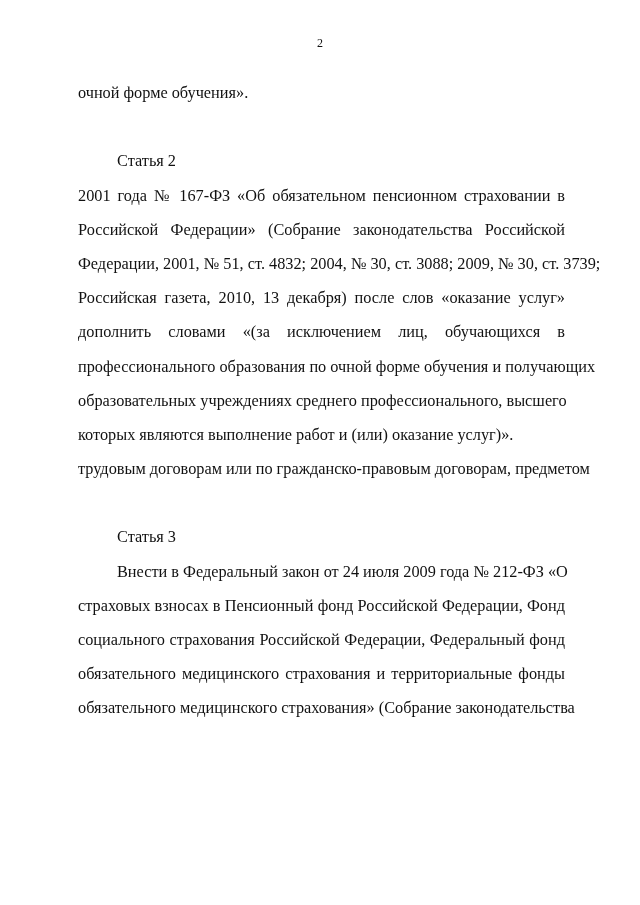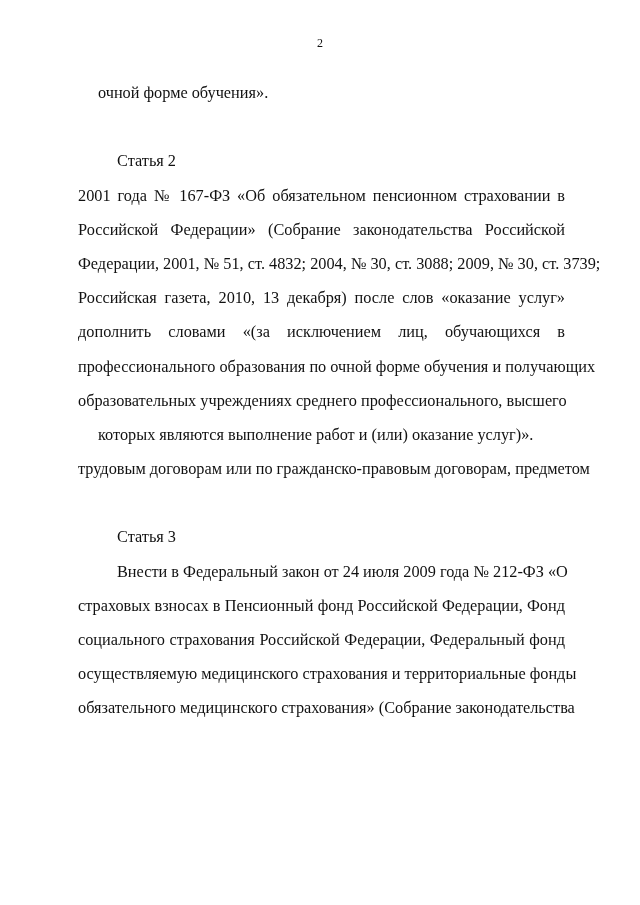--- a/index.html
+++ b/index.html
@@ -34,21 +34,20 @@
     }
     .line {
       display: block;
       height: 34.2px;
       white-space: nowrap;
       text-align: justify;
       text-align-last: justify;
     }
     .line.last {
       text-align-last: left;
-      margin-left: 20px;
     }
     .line.indent {
       padding-left: 39px;
     }
     .heading {
       display: block;
       height: 34.2px;
       padding-left: 39px;
       font-weight: normal;
       white-space: nowrap;
@@ -79,16 +78,16 @@
     <span class="line last">которых являются выполнение работ и (или) оказание услуг)».</span>
     <span class="line">трудовым договорам или по гражданско-правовым договорам, предметом</span>
   </div>
   <span class="gap"></span>
 
   <span class="heading">Статья 3</span>
   <div>
     <span class="line indent">Внести в Федеральный закон от 24 июля 2009 года № 212-ФЗ «О</span>
     <span class="line">страховых взносах в Пенсионный фонд Российской Федерации, Фонд</span>
     <span class="line">социального страхования Российской Федерации, Федеральный фонд</span>
-    <span class="line">осуществляемую медицинского страхования и территориальные фонды</span>
+    <span class="line">обязательного медицинского страхования и территориальные фонды</span>
     <span class="line">обязательного медицинского страхования» (Собрание законодательства</span>
   </div>
 </div>
 
 </body></html>

